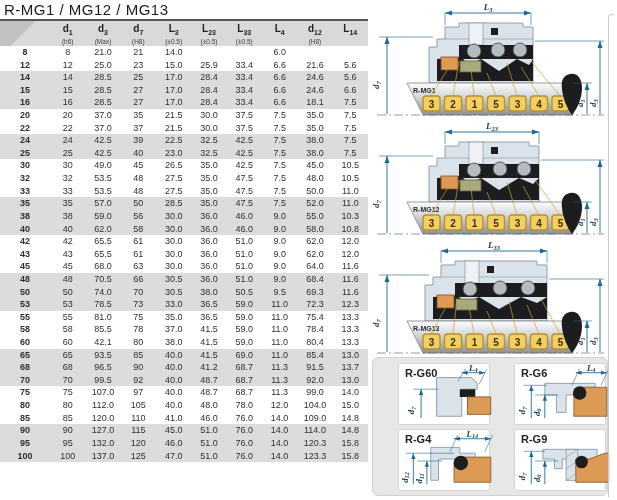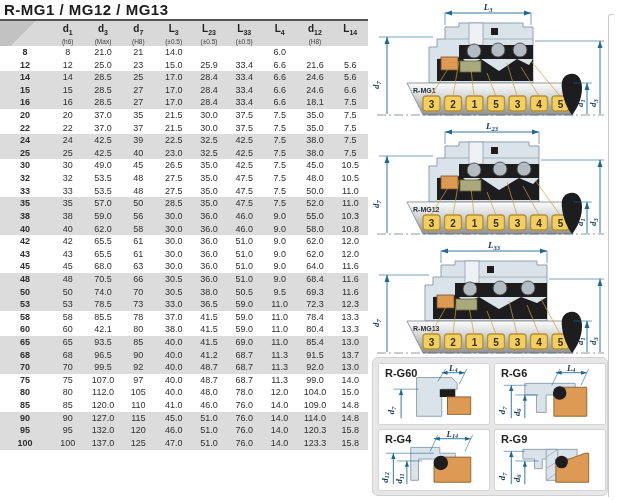--- a/index.html
+++ b/index.html
@@ -1,20 +1,20 @@
 <!DOCTYPE html>
 <html><head>
 <meta charset="utf-8">
 <style>
   html,body{margin:0;padding:0;background:#fff;}
   #page{position:relative;width:617px;height:500px;background:#fff;overflow:hidden;
         font-family:"Liberation Sans",sans-serif;color:#2f2f2f;}
 
   
-  #page-title{position:absolute;top:1px;left:4px;font-size:15px;font-weight:bold;
+  #page-title{position:absolute;top:1px;left:4px;font-size:15px;font-weight:normal;
               letter-spacing:.5px;color:#1c1c1c;}
   #size-table{position:absolute;top:19px;left:0;width:368px;border-collapse:collapse;
               table-layout:fixed;}
   #size-table th,#size-table td{padding:0;margin:0;text-align:center;vertical-align:middle;}
   #size-table thead tr{background:#d9d9d9;height:26px;border-top:2px solid #555;}
   #size-table th{font-size:10px;font-weight:bold;color:#222;}
   #size-table th .h-main{line-height:11px;}
   #size-table th .h-main sub{font-size:7px;}
   #size-table th .h-note{font-size:6.5px;font-weight:normal;color:#454545;line-height:7px;}
   #size-table th.corner{background:linear-gradient(135deg,#c2c2c2 0%,#c2c2c2 47%,#d9d9d9 47%);}
@@ -48,21 +48,21 @@
   .dim-label{font:italic bold 9px "Liberation Serif",serif;fill:#13395a;text-anchor:middle;}
   .dim-label .subt{font-size:6.5px;}
   .centerline{stroke:#6b6f73;stroke-width:.7;stroke-dasharray:9 3 2 3;}
 
   
   #seat-panel{position:absolute;left:1px;top:357px;width:236px;height:139px;
               background:#e7e7e7;border:1px solid #d2d2d2;border-radius:6px;
               padding:5px;box-sizing:border-box;}
   #seat-grid{display:grid;grid-template-columns:112px 112px;grid-template-rows:62px 62px;
              gap:4px;}
-  .seat-card{position:relative;background:#fff;border:1px solid #d5d5d5;border-radius:2px;}
+  .seat-card{position:relative;background:#fff;border:1px solid #d5d5d5;border-radius:2px;margin-left:20px;}
   .seat-card-label{position:absolute;top:3px;left:6px;font-size:11px;font-weight:bold;
                    color:#222;z-index:2;}
   .seat-card svg{position:absolute;left:0;top:0;width:110px;height:60px;display:block;}
 
   
   #page-edge{position:absolute;right:3px;top:14px;width:5px;height:482px;
              border-left:1.5px solid #c9ccce;border-top:1.5px solid #c9ccce;
              border-radius:4px 0 0 0;}
 </style>
 </head>
@@ -373,20 +373,32 @@
           <td>78.5</td>
           <td>73</td>
           <td>33.0</td>
           <td>36.5</td>
           <td>59.0</td>
           <td>11.0</td>
           <td>72.3</td>
           <td>12.3</td>
         </tr>
         <tr>
+          <td class="size-col">55</td>
+          <td>55</td>
+          <td>81.0</td>
+          <td>75</td>
+          <td>35.0</td>
+          <td>36.5</td>
+          <td>59.0</td>
+          <td>11.0</td>
+          <td>75.4</td>
+          <td>13.3</td>
+        </tr>
+        <tr>
           <td class="size-col">58</td>
           <td>58</td>
           <td>85.5</td>
           <td>78</td>
           <td>37.0</td>
           <td>41.5</td>
           <td>59.0</td>
           <td>11.0</td>
           <td>78.4</td>
           <td>13.3</td>

